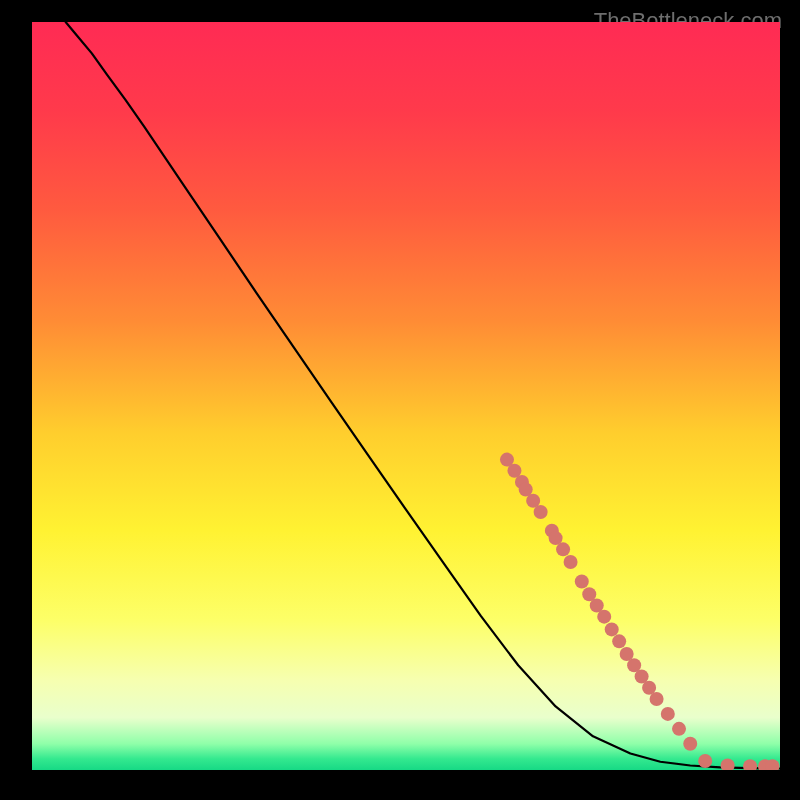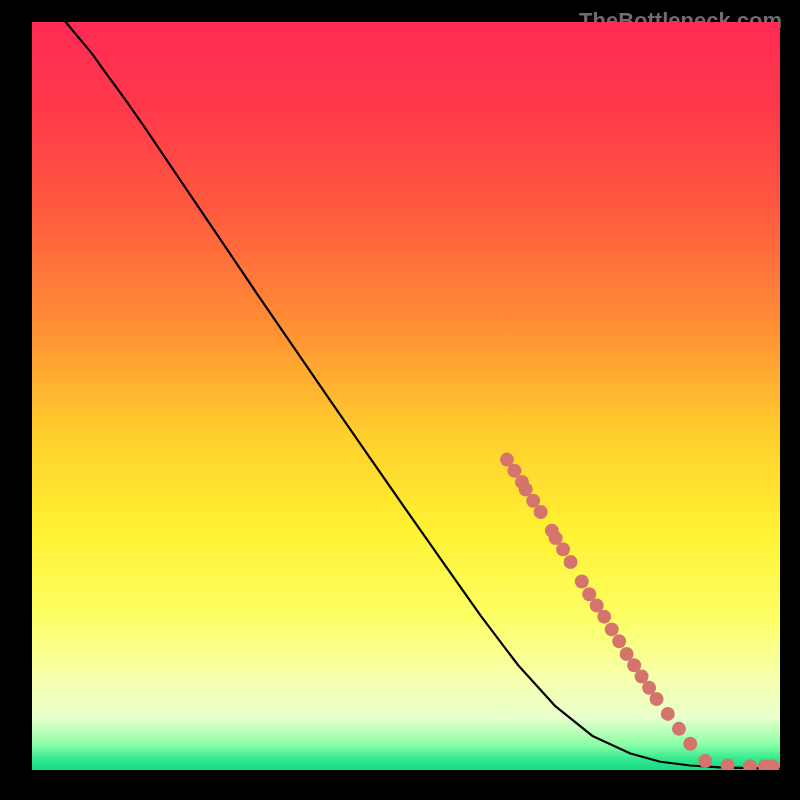--- a/index.html
+++ b/index.html
@@ -24,21 +24,21 @@
     width: 748px;
     height: 748px;
     overflow: hidden;
   }
   .attribution {
     position: absolute;
     top: 8px;
     right: 18px;
     color: #6e6e6e;
     font-size: 22px;
-    font-weight: 700;
+    font-weight: 400;
     letter-spacing: 0;
     pointer-events: none;
   }
   svg {
     display: block;
   }
 </style>
 </head>
 <body>
 

